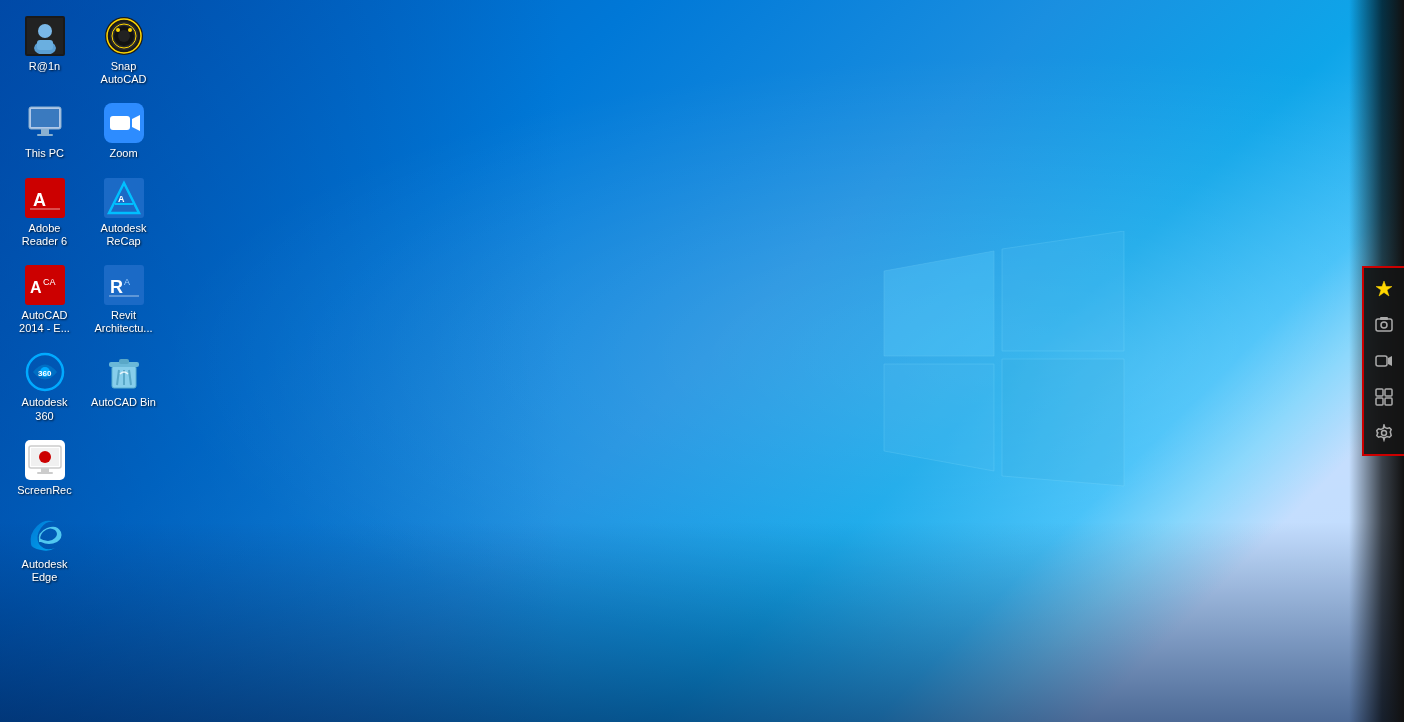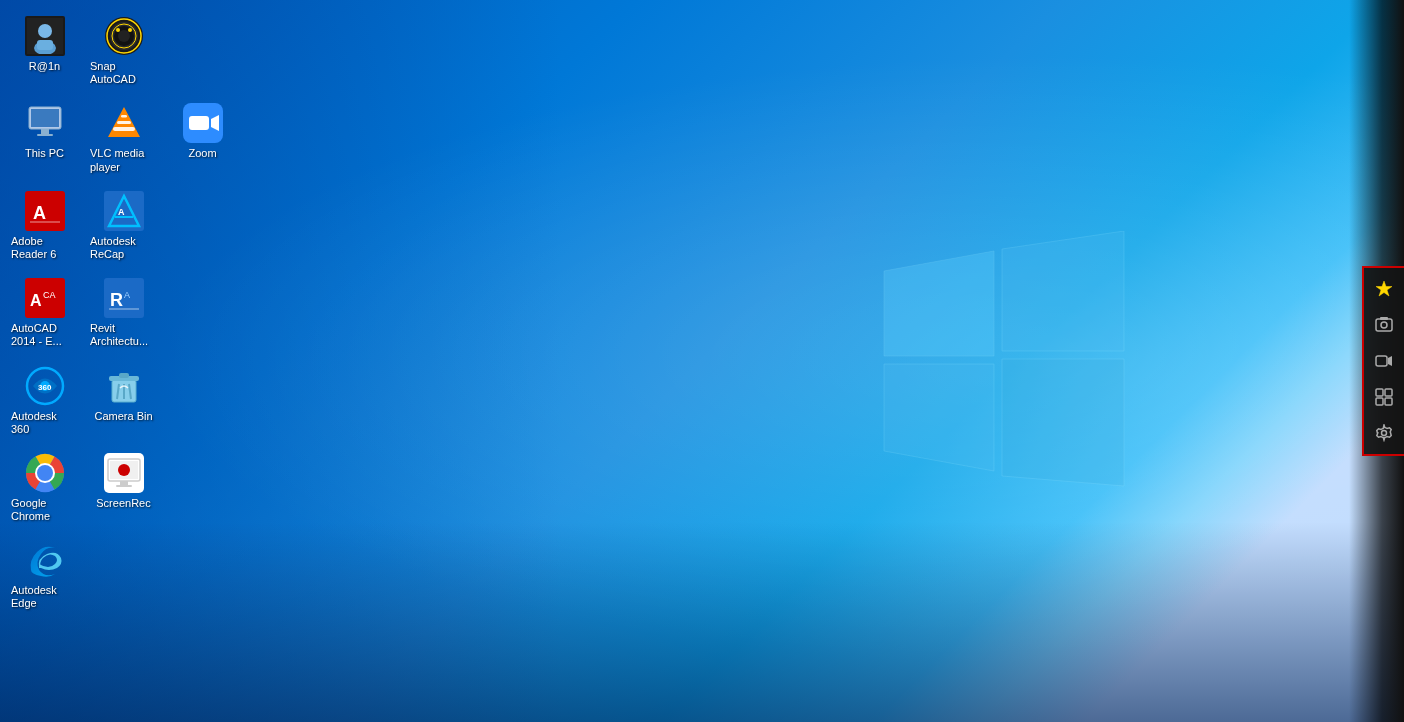--- a/index.html
+++ b/index.html
@@ -96,21 +96,21 @@
       align-items: center;
       justify-content: center;
       font-size: 28px;
       margin-bottom: 4px;
       border-radius: 4px;
     }
 
     .icon-label {
       color: white;
       font-size: 11px;
-      text-align: left;
+      text-align: center;
       text-shadow: 1px 1px 2px rgba(0,0,0,0.8);
       line-height: 1.2;
       word-break: break-word;
       max-width: 72px;
     }
 
     
     .user-icon-bg {
       background: #1a1a1a;
       border-radius: 2px;
@@ -240,34 +240,20 @@
             <rect x="4" y="4" width="32" height="22" rx="2" fill="#b0c8e8" stroke="#8ab0d0" stroke-width="1"></rect>
             <rect x="6" y="6" width="28" height="18" fill="#3a7abf"></rect>
 
             <rect x="16" y="26" width="8" height="5" fill="#8ab0d0"></rect>
             <rect x="12" y="31" width="16" height="2" rx="1" fill="#8ab0d0"></rect>
           </svg>
         </div>
         <span class="icon-label">This PC</span>
       </div>
 
-      <div class="desktop-icon">
-        <div class="icon-img">
-          <svg width="40" height="40" viewBox="0 0 40 40">
-
-            <polygon points="20,4 36,34 4,34" fill="#FF8800"></polygon>
-            <polygon points="20,10 31,30 9,30" fill="#FF8800" opacity="0.7"></polygon>
-
-            <rect x="9" y="24" width="22" height="4" rx="2" fill="white" opacity="0.9"></rect>
-            <rect x="13" y="18" width="14" height="3" rx="1.5" fill="white" opacity="0.9"></rect>
-            <rect x="17" y="12" width="6" height="2.5" rx="1.25" fill="white" opacity="0.9"></rect>
-          </svg>
-        </div>
-        <span class="icon-label">VLC media player</span>
-      </div>
 
       <div class="desktop-icon">
         <div class="icon-img">
           <svg width="40" height="40" viewBox="0 0 40 40">
             <rect width="40" height="40" rx="8" fill="#2D8CFF"></rect>
 
             <rect x="6" y="13" width="20" height="14" rx="3" fill="white"></rect>
             <polygon points="28,16 36,12 36,28 28,24" fill="white"></polygon>
           </svg>
         </div>
@@ -350,44 +336,25 @@
 
             <rect x="15" y="7" width="10" height="5" rx="2" fill="#5aa8c8"></rect>
 
             <line x1="15" y1="18" x2="13" y2="33" stroke="#5aa8c8" stroke-width="2"></line>
             <line x1="20" y1="18" x2="20" y2="33" stroke="#5aa8c8" stroke-width="2"></line>
             <line x1="25" y1="18" x2="27" y2="33" stroke="#5aa8c8" stroke-width="2"></line>
 
             <path d="M 16 22 Q 20 18 24 22" fill="none" stroke="white" stroke-width="1.5" opacity="0.8"></path>
           </svg>
         </div>
-        <span class="icon-label">Camera Bin</span>
-      </div>
-    </div>
-
-    <div class="icon-row">
-      <div class="desktop-icon">
-        <div class="icon-img">
-          <svg width="40" height="40" viewBox="0 0 40 40">
-            <circle cx="20" cy="20" r="19" fill="#4285F4"></circle>
-
-            <path d="M 20 20 L 39 20 A 19 19 0 0 0 29.5 3.5 Z" fill="#EA4335"></path>
-            <path d="M 20 20 L 29.5 3.5 A 19 19 0 0 0 10.5 3.5 Z" fill="#FBBC05"></path>
-            <path d="M 20 20 L 10.5 3.5 A 19 19 0 0 0 1 20 Z" fill="#34A853"></path>
-            <path d="M 20 20 L 1 20 A 19 19 0 0 0 10.5 36.5 Z" fill="#EA4335"></path>
-            <path d="M 20 20 L 10.5 36.5 A 19 19 0 0 0 29.5 36.5 Z" fill="#4285F4"></path>
-            <path d="M 20 20 L 29.5 36.5 A 19 19 0 0 0 39 20 Z" fill="#34A853"></path>
-
-            <circle cx="20" cy="20" r="10" fill="white"></circle>
-
-            <circle cx="20" cy="20" r="8" fill="#4285F4"></circle>
-          </svg>
-        </div>
-        <span class="icon-label">Google Chrome</span>
-      </div>
+        <span class="icon-label">AutoCAD Bin</span>
+      </div>
+    </div>
+
+    <div class="icon-row">
 
       <div class="desktop-icon">
         <div class="icon-img">
           <svg width="40" height="40" viewBox="0 0 40 40">
             <rect width="40" height="40" rx="5" fill="white"></rect>
 
             <rect x="4" y="6" width="32" height="22" rx="2" fill="white" stroke="#ccc" stroke-width="1.5"></rect>
             <rect x="6" y="8" width="28" height="18" fill="#f0f0f0"></rect>
 
             <circle cx="20" cy="17" r="6" fill="#CC0000"></circle>

